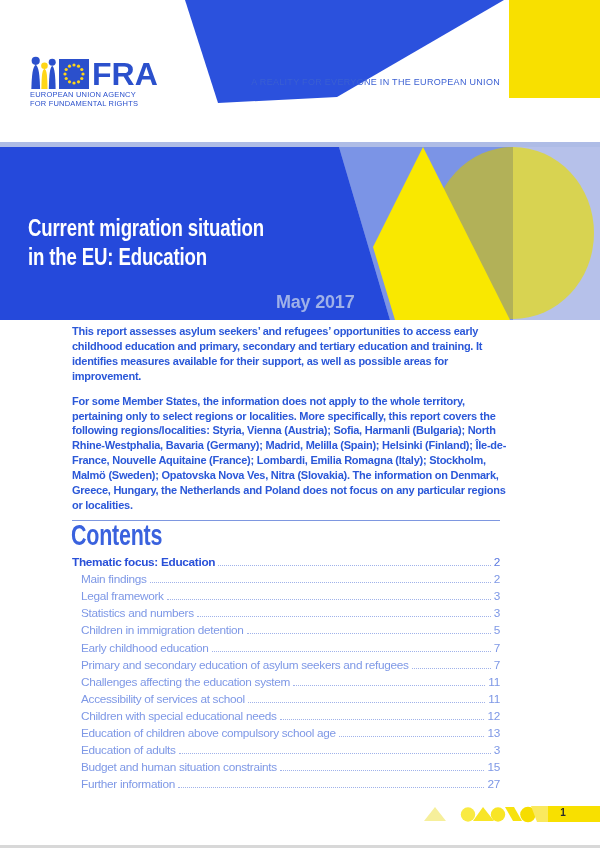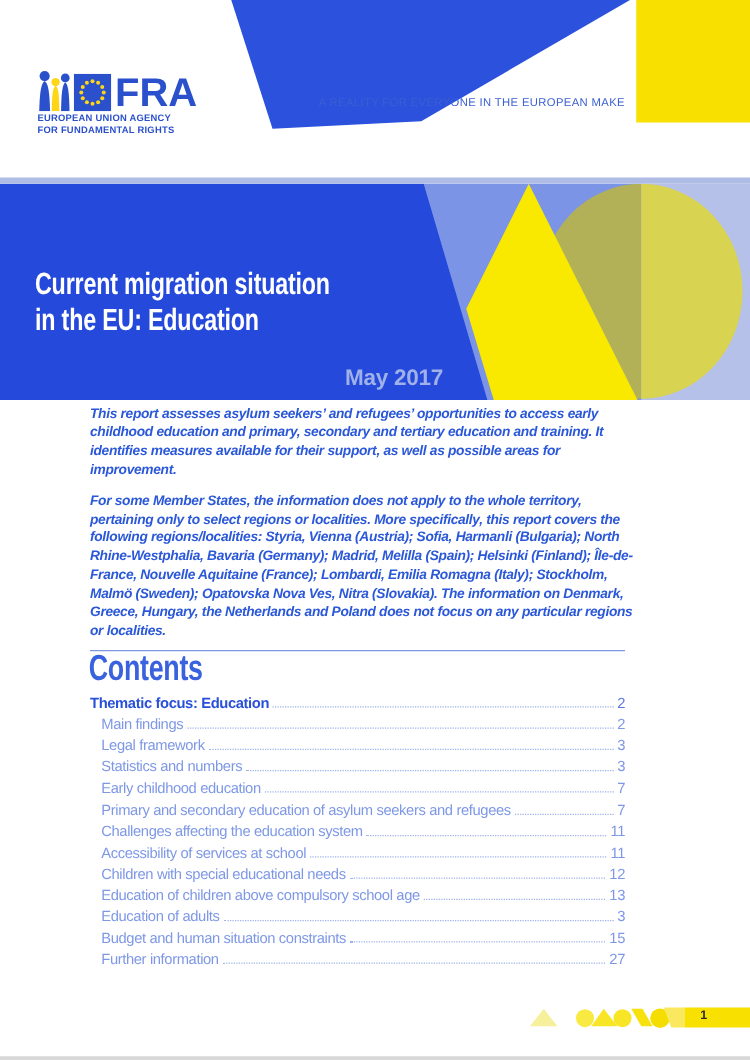--- a/index.html
+++ b/index.html
@@ -7,21 +7,21 @@
     position:relative;width:600px;height:848px;overflow:hidden;background:#fff;
     font-family:"Liberation Sans","DejaVu Sans",sans-serif;
   }
   svg{display:block;}
 
   
   .hdr-deco{position:absolute;top:0;left:0;}
   .logo{position:absolute;top:56px;left:30px;color:#2b50cc;}
   .logo-row{display:flex;align-items:flex-end;gap:3px;}
   .fra{font-size:32px;font-weight:bold;line-height:30px;letter-spacing:0px;color:#2b50cc;text-align:center;}
-  .logo-cap{font-size:7.5px;font-weight:bold;letter-spacing:.2px;line-height:8.2px;margin-top:1.5px;color:#2b50cc;}
+  .logo-cap{font-size:7.5px;font-weight:normal;letter-spacing:.2px;line-height:8.2px;margin-top:1.5px;color:#2b50cc;}
   .tagline{
     position:absolute;top:77px;right:100px;text-align:right;
     color:#3a5fd2;font-size:9px;line-height:11.5px;letter-spacing:.3px;
   }
 
   
   .strip{position:absolute;top:142px;left:0;width:600px;height:5px;background:#aebce6;}
   .banner{position:absolute;top:147px;left:0;width:600px;height:173px;}
   .banner-svg{position:absolute;top:0;left:0;}
   .title{
@@ -30,21 +30,21 @@
     transform:scaleX(.76);transform-origin:0 0;white-space:nowrap;
   }
   .date{
     position:absolute;top:145px;left:276px;color:#9fb1e8;font-weight:bold;
     font-size:18px;letter-spacing:-.2px;
   }
 
   
   .intro{position:absolute;top:324px;left:72px;width:440px;}
   .intro p{
-    margin:0 0 10px 0;color:#2b58d8;font-weight:bold;font-style:italic;
+    margin:0 0 10px 0;color:#2b58d8;font-weight:bold;
     font-size:11px;line-height:14.9px;letter-spacing:-.25px;
   }
   .rule{position:absolute;top:520px;left:72px;width:428px;border-top:1px solid #7e97e0;}
 
   
   .contents{
     position:absolute;top:519px;left:71px;margin:0;color:#3a62de;
     font-size:29px;font-weight:bold;letter-spacing:-.3px;
     transform:scaleX(.74);transform-origin:0 0;white-space:nowrap;
   }
@@ -103,21 +103,21 @@
             <circle cx="10.5" cy="7.2" r="1.6"></circle>
         </g>
       </svg>
       <span class="fra">FRA</span>
     </div>
     <div class="logo-cap">EUROPEAN UNION AGENCY</div>
     <div class="logo-cap">FOR FUNDAMENTAL RIGHTS</div>
   </div>
 
   <div class="tagline">
-    <div>A REALITY FOR EVERYONE IN THE EUROPEAN MAKE</div>
+    <div>A REALITY FOR EVERYONE IN THE EUROPEAN UNION</div>
   </div>
 
   <div class="strip"></div>
   <div class="banner">
     <svg class="banner-svg" width="600" height="173" viewBox="0 0 600 173">
       <rect x="0" y="0" width="600" height="173" fill="#b6c1ea"></rect>
       <polygon points="339,0 513,0 513,173 390,173" fill="#7b94e6"></polygon>
       <path d="M513,0 A81,86 0 0 0 513,172 Z" fill="#b2b158"></path>
       <path d="M513,0 A81,86 0 0 1 513,172 Z" fill="#d8d351"></path>
       <polygon points="423,0 510,173 395,173 373,100" fill="#f9e800"></polygon>
@@ -153,20 +153,25 @@
         <span class="toc-label">Legal framework</span>
         <span class="toc-dots"></span>
         <span class="toc-page">3</span>
       </div>
       <div class="toc-row lvl1">
         <span class="toc-label">Statistics and numbers</span>
         <span class="toc-dots"></span>
         <span class="toc-page">3</span>
       </div>
       <div class="toc-row lvl1">
+        <span class="toc-label">Children in immigration detention</span>
+        <span class="toc-dots"></span>
+        <span class="toc-page">5</span>
+      </div>
+      <div class="toc-row lvl1">
         <span class="toc-label">Early childhood education</span>
         <span class="toc-dots"></span>
         <span class="toc-page">7</span>
       </div>
       <div class="toc-row lvl1">
         <span class="toc-label">Primary and secondary education of asylum seekers and refugees</span>
         <span class="toc-dots"></span>
         <span class="toc-page">7</span>
       </div>
       <div class="toc-row lvl1">

